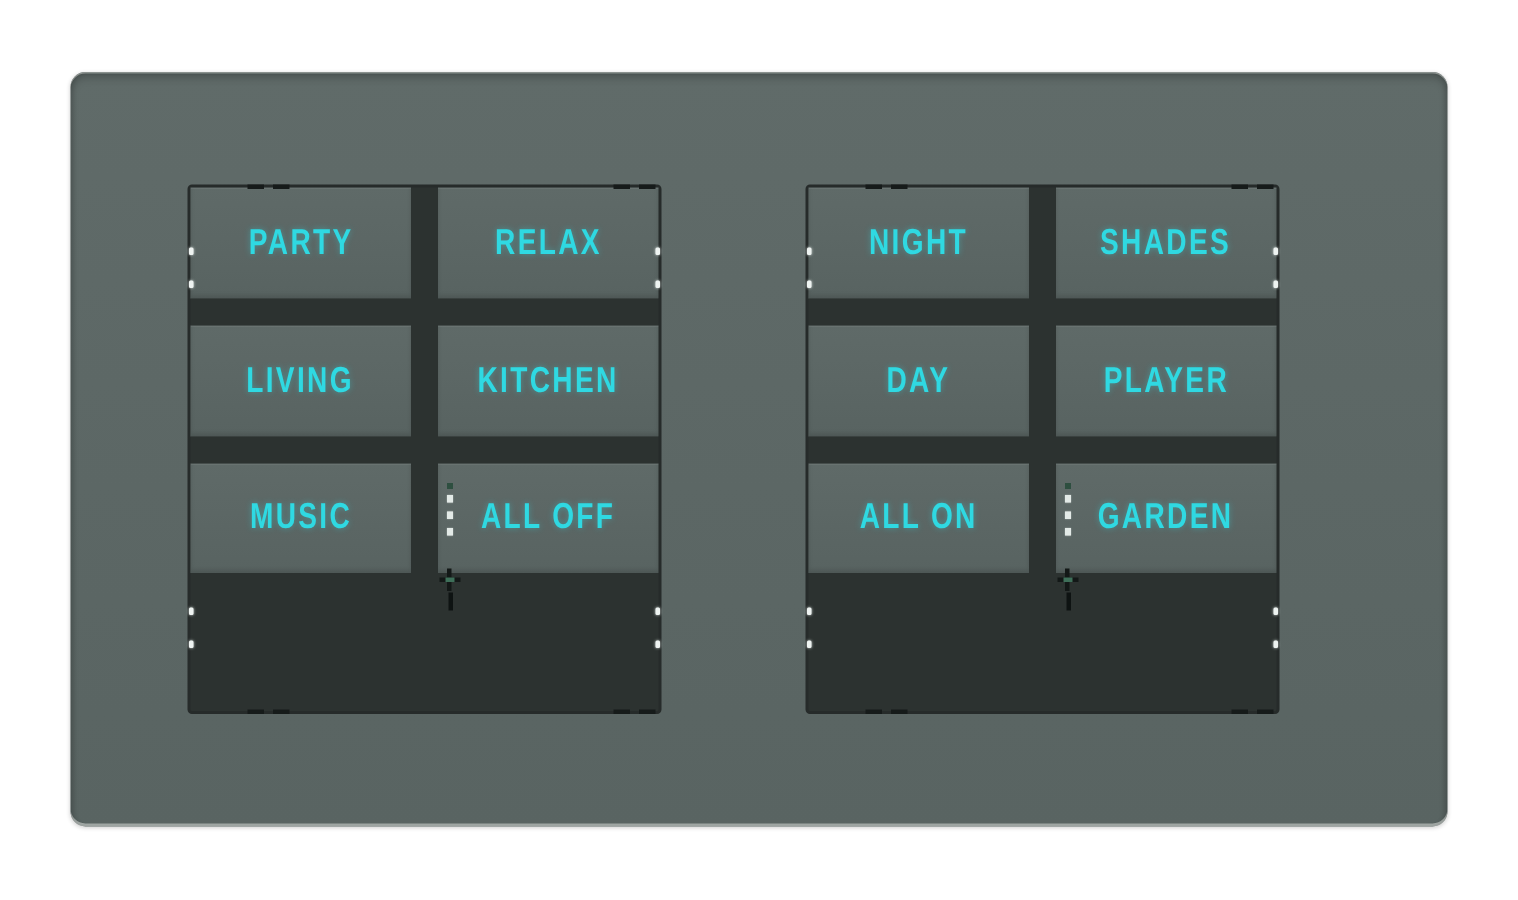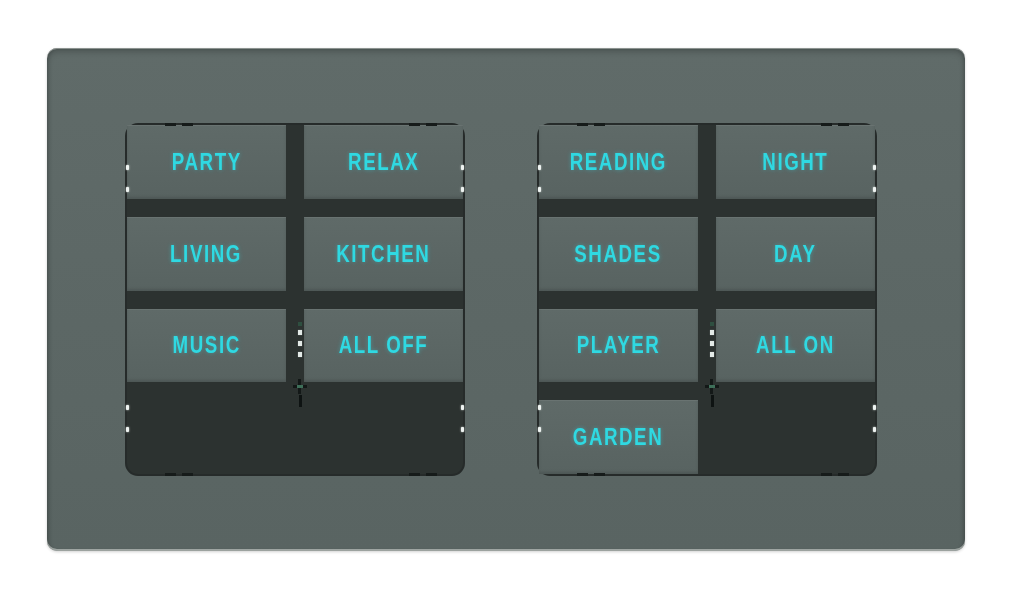--- a/index.html
+++ b/index.html
@@ -16,22 +16,22 @@
     box-shadow:
       inset 0 1px 0 rgba(195,200,197,.55),
       inset 0 4px 6px rgba(0,0,0,.20),
       inset 0 -2px 0 rgba(222,226,223,.55),
       inset 2px 0 3px rgba(0,0,0,.10),
       inset -2px 0 3px rgba(0,0,0,.10),
       0 1px 3px rgba(0,0,0,.18);
   }
   
   .keypad{
-    position:absolute;top:75px;width:340px;height:353px;box-sizing:border-box;
-    background:#2c3230;border:2px solid #262b2a;border-radius:13px;
+    position:absolute;top:75px;width:316px;height:353px;box-sizing:border-box;
+    background:#2c3230;border:2px solid #262b2a;border-radius:3px;
     display:grid;grid-template-columns:1fr 1fr;grid-template-rows:repeat(4,1fr);gap:18px;
   }
   .kp-left{left:78px}
   .kp-right{left:490px}
   .btn{
     position:relative;display:flex;align-items:center;justify-content:center;
     background:linear-gradient(180deg,#5f6a68 0%,#5c6765 45%,#586361 100%);
     box-shadow:inset 0 1px 0 rgba(255,255,255,.07), inset 0 -2px 3px rgba(0,0,0,.13);
     cursor:pointer;
   }
@@ -111,23 +111,20 @@
     <span class="cross">
         <i class="h"></i>
         <i class="v"></i>
         <i class="g"></i>
       </span>
     <i class="slot"></i>
   </section>
 
   <section class="keypad kp-right">
     <div class="btn">
-        <span class="lbl">READING</span>
-      </div>
-    <div class="btn">
         <span class="lbl">NIGHT</span>
       </div>
     <div class="btn">
         <span class="lbl">SHADES</span>
       </div>
     <div class="btn">
         <span class="lbl">DAY</span>
       </div>
     <div class="btn">
         <span class="lbl">PLAYER</span>

